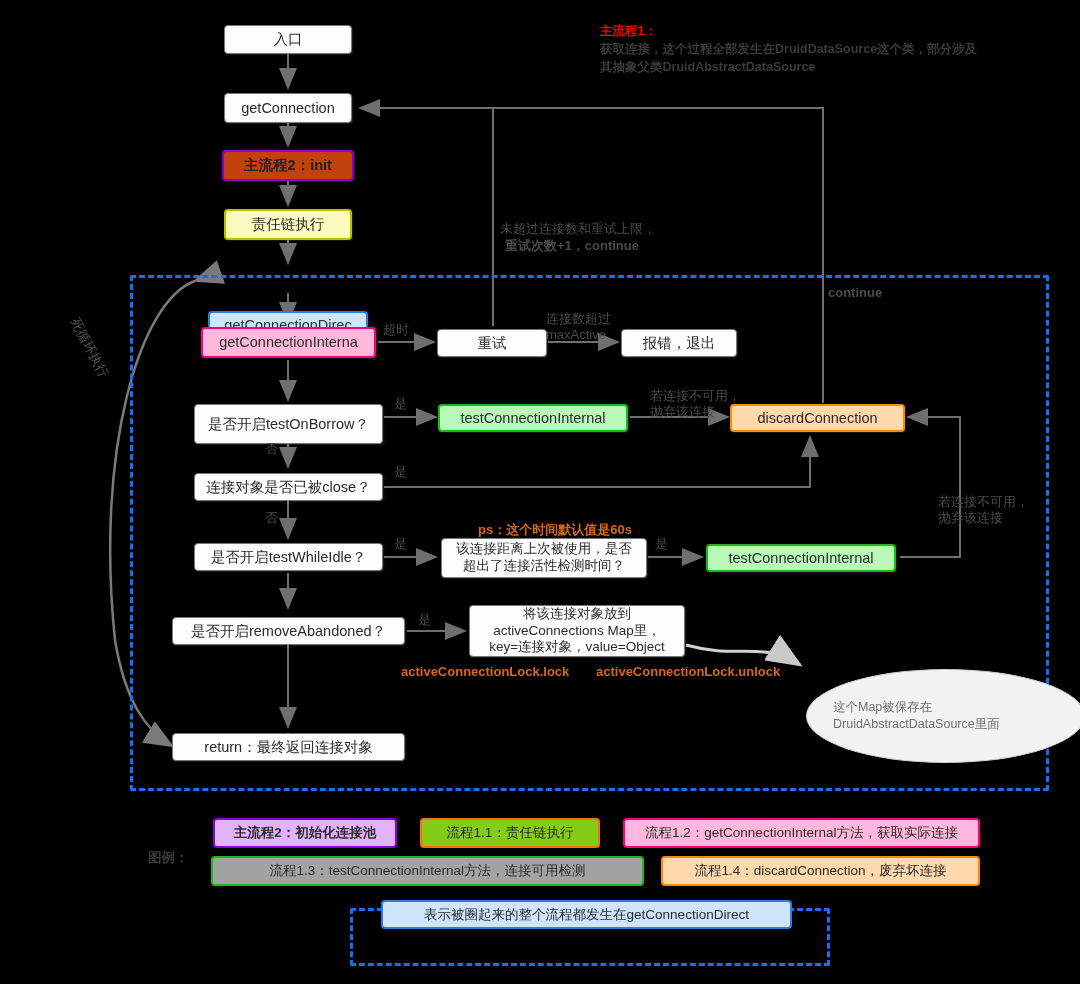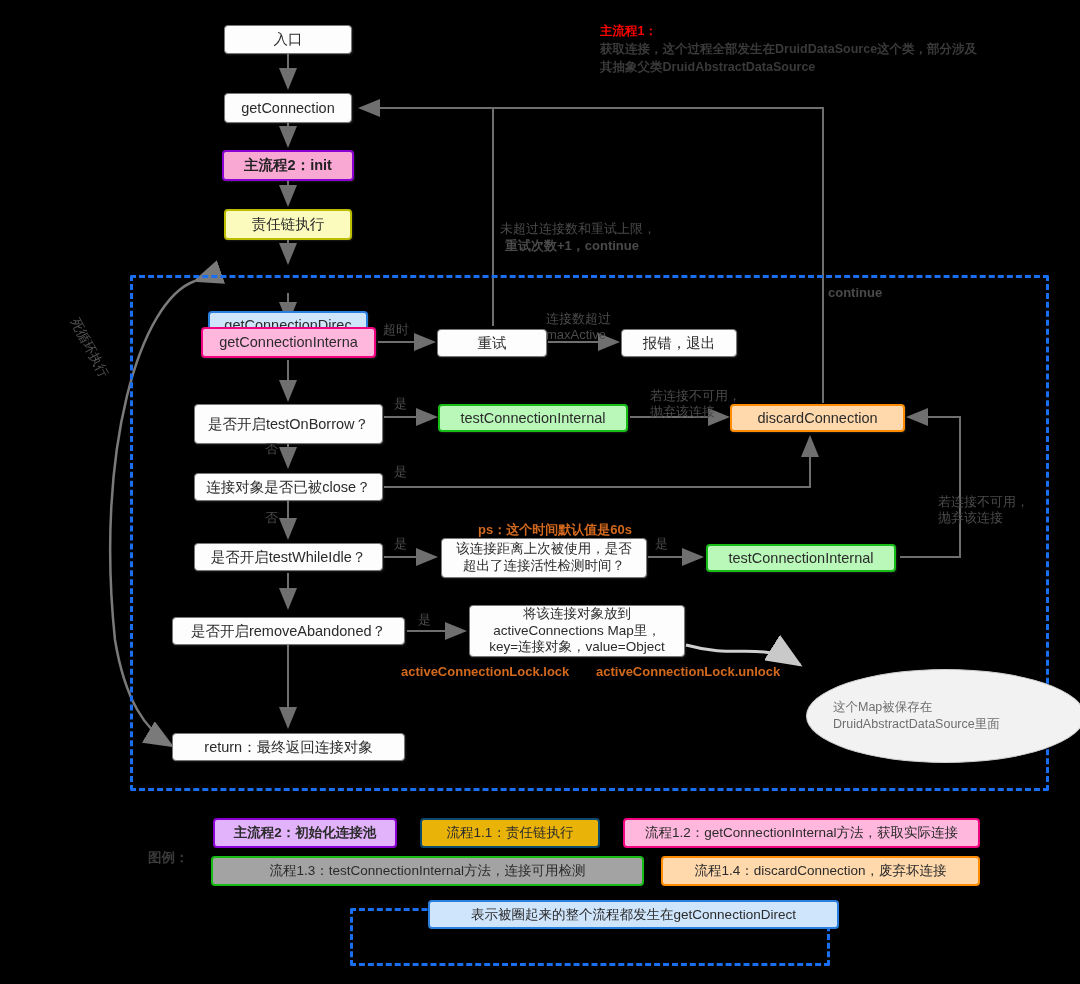--- a/index.html
+++ b/index.html
@@ -14,21 +14,21 @@
     position:absolute;box-sizing:border-box;
     display:flex;align-items:center;justify-content:center;
     text-align:center;line-height:1.25;
     border-radius:4px;color:#2b2b2b;
     background:#ffffff;border:1px solid #6f6f6f;
     box-shadow:1px 1px 2px rgba(255,255,255,0.10);
     font-size:14.5px;
     z-index:4;
   }
   .node.plain{background:#fdfdfd;border:1.4px solid #777;}
-  .node.purple{background:#f9a8d4;border:2px solid #8a00d4;font-weight:bold;color:#222;text-align:right;}
+  .node.purple{background:#c2410c;border:2px solid #8a00d4;font-weight:bold;color:#222;text-align:right;}
   .node.yellow{background:#fbfbbd;border:2px solid #bdbd00;}
   .node.blue{background:#cfe5fb;border:2px solid #2a7fdc;margin-top:44px;}
   .node.pink{background:#ffb7dd;border:2px solid #f0047f;}
   .node.green{background:#b9f8b9;border:2px solid #17bd17;}
   .node.orange{background:#ffd9ac;border:2px solid #ff8c00;}
 
   .multiline{flex-direction:column;}
 
   .edge-label{
     position:absolute;color:#4a4a4a;font-size:13px;line-height:1.3;
@@ -60,21 +60,21 @@
     box-shadow:0 1px 2px rgba(0,0,0,0.25);
   }
 
   .legend-label{position:absolute;color:#3a3a3a;font-size:13.5px;font-weight:bold;z-index:5;}
   .legend-item{
     position:absolute;box-sizing:border-box;border-radius:4px;
     display:flex;align-items:center;justify-content:center;
     font-size:13.5px;color:#2b2b2b;z-index:5;text-align:center;
   }
   .legend-item.purple{background:#e2b3fb;border:2px solid #8a00d4;font-weight:bold;}
-  .legend-item.yellow{background:#eab308;border:2px solid #0c4a6e;}
+  .legend-item.yellow{background:#84cc16;border:2px solid #f97316;}
   .legend-item.pink{background:#ffb7dd;border:2px solid #f0047f;}
   .legend-item.green{background:#a3a3a3;border:2px solid #17bd17;}
   .legend-item.orange{background:#ffd9ac;border:2px solid #ff8c00;}
   .legend-item.blue{background:#cfe5fb;border:2px solid #2a7fdc;}
 
   .rot-label{
     position:absolute;color:#555;font-size:13px;z-index:5;
     transform-origin:left top;
   }
 </style>
@@ -287,17 +287,17 @@
   <div class="legend-item green" style="left:211px;top:856px;width:433px;height:30px;">
     <span>流程1.3：testConnectionInternal方法，连接可用检测</span>
   </div>
 
   <div class="legend-item orange" style="left:661px;top:856px;width:319px;height:30px;">
     <span>流程1.4：discardConnection，废弃坏连接</span>
   </div>
 
   <div class="dashed-box" style="left:350px;top:908px;width:474px;height:52px;"></div>
 
-  <div class="legend-item blue" style="left:381px;top:900px;width:411px;height:29px;margin-left:47px;">
+  <div class="legend-item blue" style="left:381px;top:900px;width:411px;height:29px;">
     <span>表示被圈起来的整个流程都发生在getConnectionDirect</span>
   </div>
 
 </div>
 
 </body></html>

